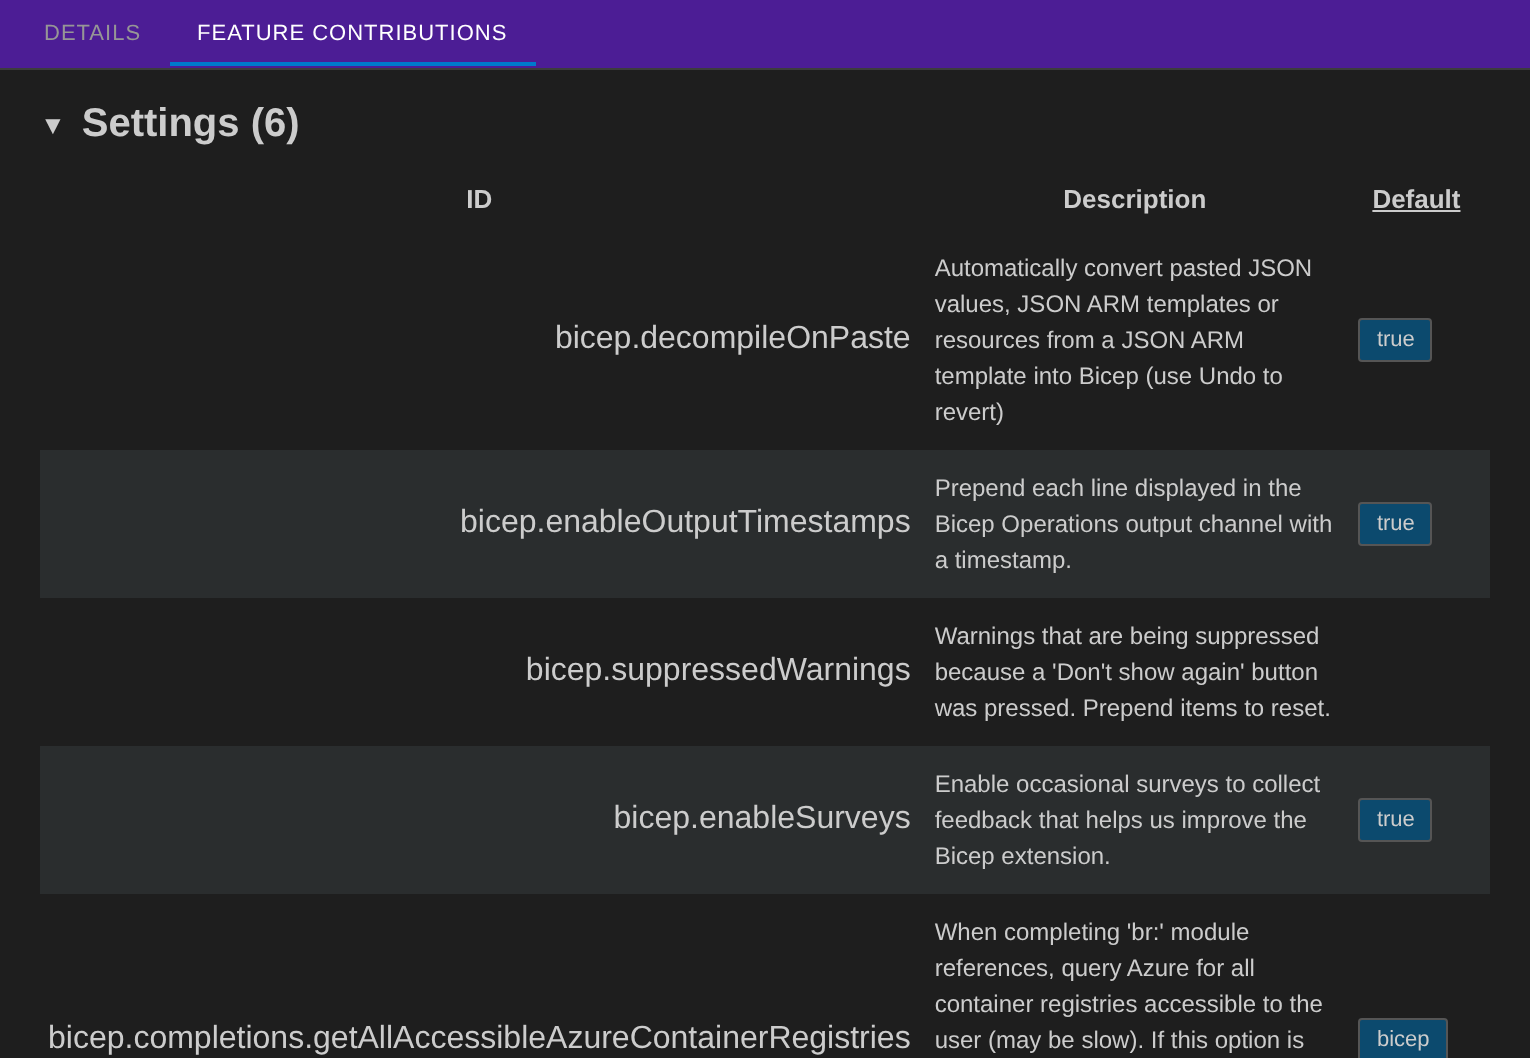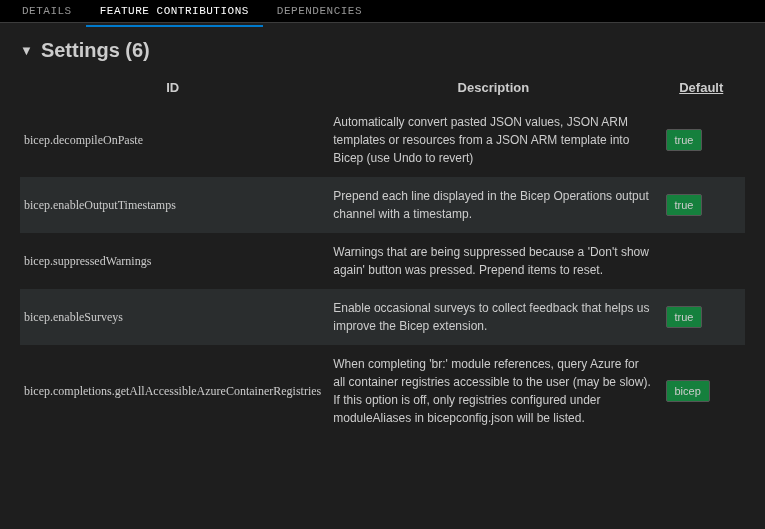--- a/index.html
+++ b/index.html
@@ -11,24 +11,23 @@
       width: 765px;
       height: 529px;
       overflow: hidden;
     }
 
     
     .tab-bar {
       display: flex;
       align-items: center;
       border-bottom: 1px solid #3c3c3c;
-      background-color: #000000;
+      background-color: #4c1d95;
       padding: 0 8px;
-      height: 23px;
-      font-family: Liberation Mono, monospace;
+      height: 35px;
     }
     .tab {
       padding: 8px 14px;
       font-size: 11px;
       color: #969696;
       cursor: pointer;
       letter-spacing: 0.5px;
       text-transform: uppercase;
       border-bottom: 2px solid transparent;
       margin-bottom: -1px;
@@ -86,53 +85,53 @@
     .feature-table tr.data-row:nth-child(even) {
       background-color: #2a2d2e;
     }
     .feature-table tr.data-row td {
       padding: 10px 8px 10px 4px;
       vertical-align: middle;
       color: #cccccc;
       line-height: 1.5;
     }
     .td-id {
-      font-family: Liberation Serif, serif;
-      font-size: 12px;
+      font-family: Liberation Sans, sans-serif;
+      font-size: 16px;
       color: #ce9178;
       vertical-align: middle !important;
+      text-align: right;
     }
     .td-desc {
       font-size: 12px;
       color: #cccccc;
       line-height: 1.55;
     }
     .td-default {
       font-size: 12px;
       color: #cccccc;
       vertical-align: middle !important;
     }
     .badge {
       display: inline-block;
-      background-color: #15803d;
+      background-color: #0c4a6e;
       border: 1px solid #555;
       padding: 2px 8px;
       border-radius: 2px;
       font-size: 11px;
       color: #cccccc;
       white-space: nowrap;
     }
   </style>
 </head>
 <body>
 
 <div class="tab-bar">
   <div class="tab">DETAILS</div>
   <div class="tab active">FEATURE CONTRIBUTIONS</div>
-  <div class="tab">DEPENDENCIES</div>
 </div>
 
 <div class="content">
   <div class="section-header">
     <span class="triangle">▼</span>
     <span class="section-title">Settings (6)</span>
   </div>
 
   <table class="feature-table">
     <thead>

